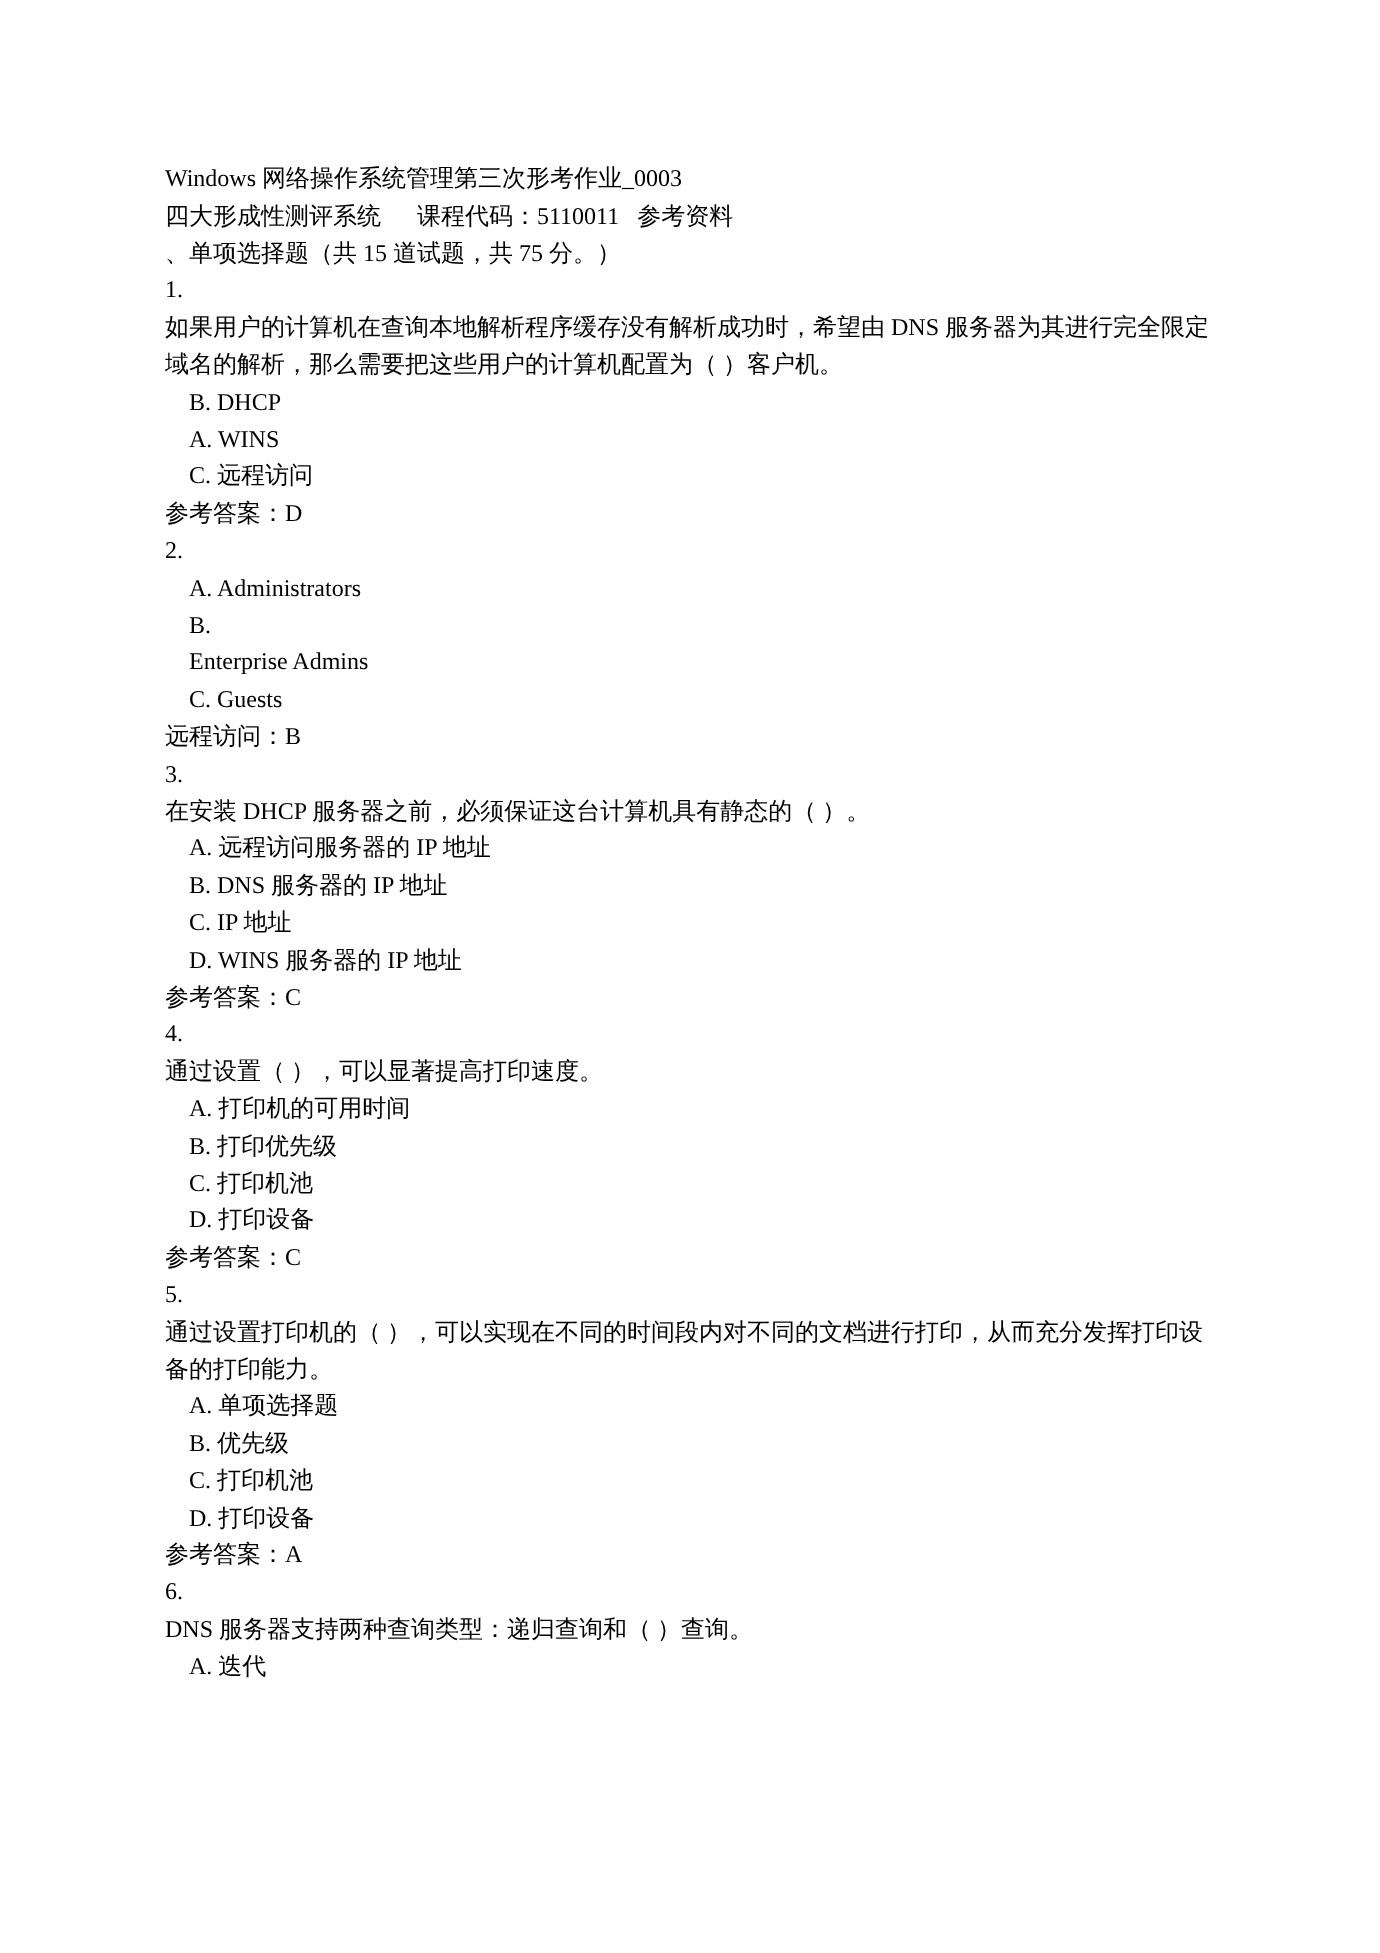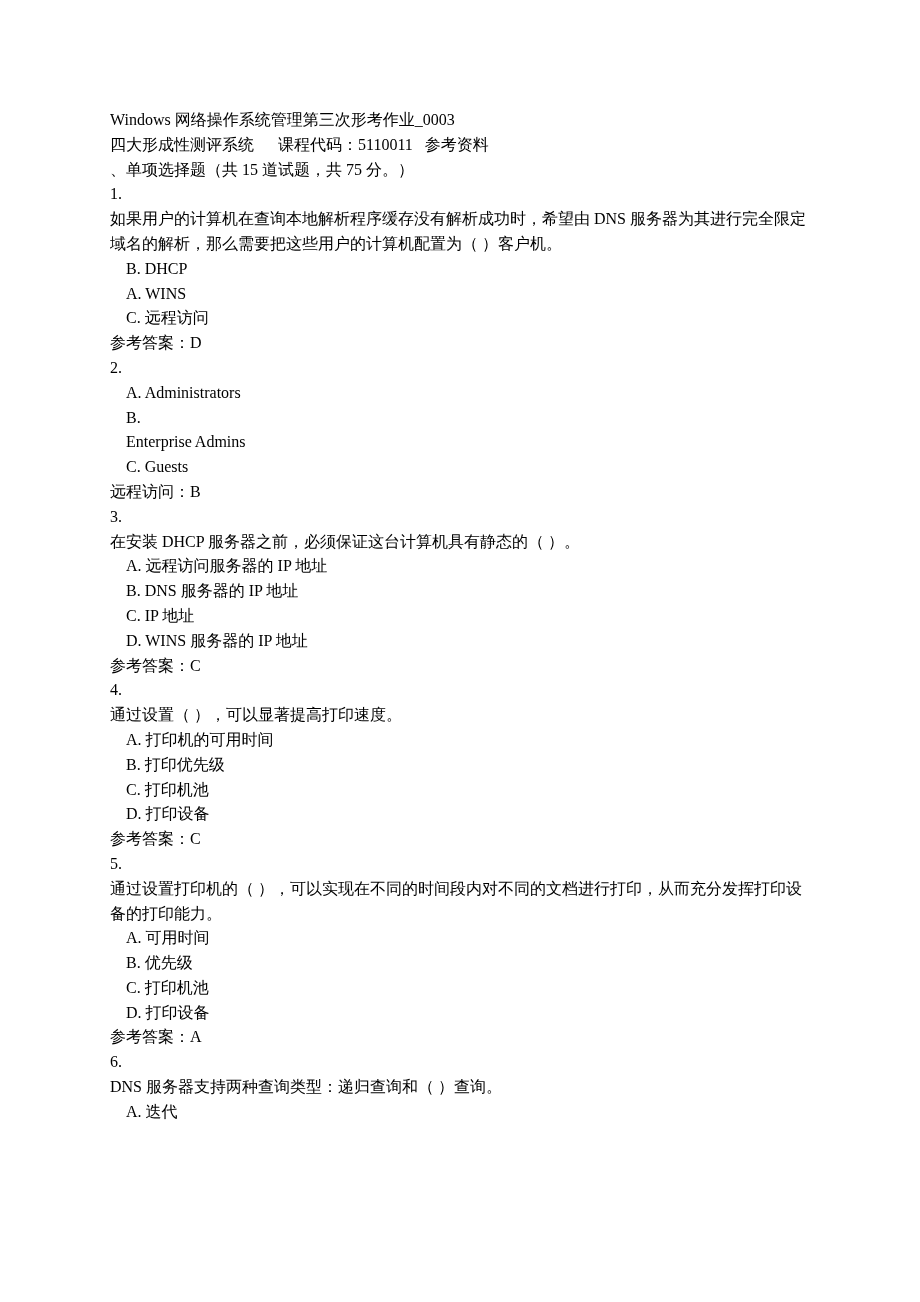--- a/index.html
+++ b/index.html
@@ -78,21 +78,21 @@
     <span class="opt">A.  打印机的可用时间</span>
     <span class="opt">B.  打印优先级</span>
     <span class="opt">C.  打印机池</span>
     <span class="opt">D.  打印设备</span>
     <span class="ans">参考答案：C</span>
   </div>
 
   <div>
     <span class="q-num">5.</span>
     <span class="q-text">通过设置打印机的（    ），可以实现在不同的时间段内对不同的文档进行打印，从而充分发挥打印设备的打印能力。</span>
-    <span class="opt">A.  可用时间</span>
+    <span class="opt">A.  单项选择题</span>
     <span class="opt">B.  优先级</span>
     <span class="opt">C.  打印机池</span>
     <span class="opt">D.  打印设备</span>
     <span class="ans">参考答案：A</span>
   </div>
 
   <div>
     <span class="q-num">6.</span>
     <span class="q-text">DNS 服务器支持两种查询类型：递归查询和（    ）查询。</span>
     <span class="opt">A.  迭代</span>

